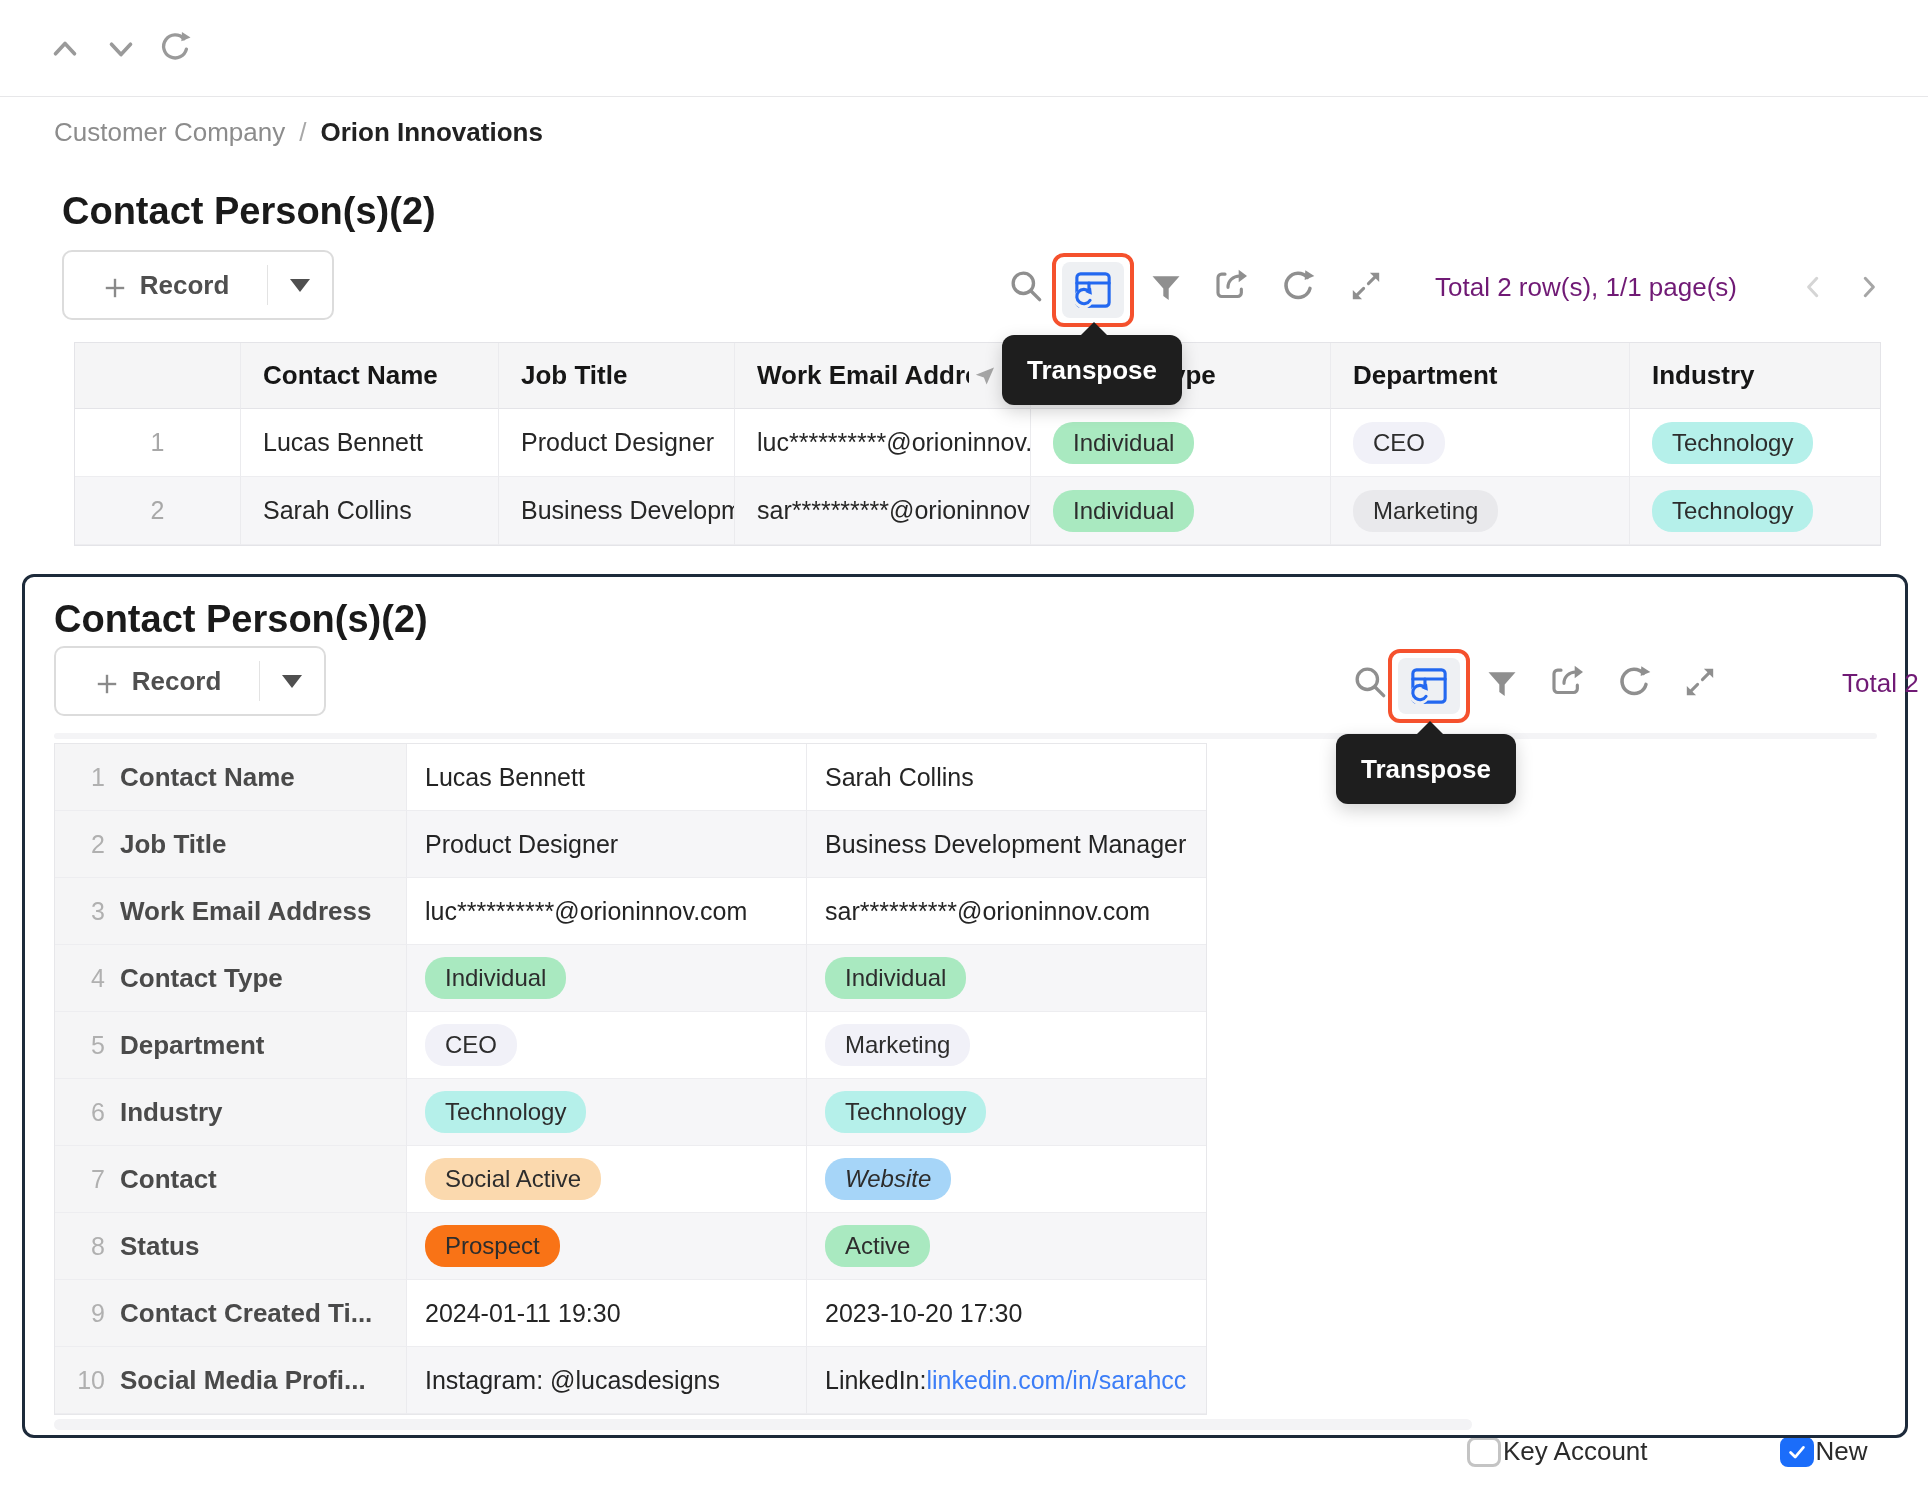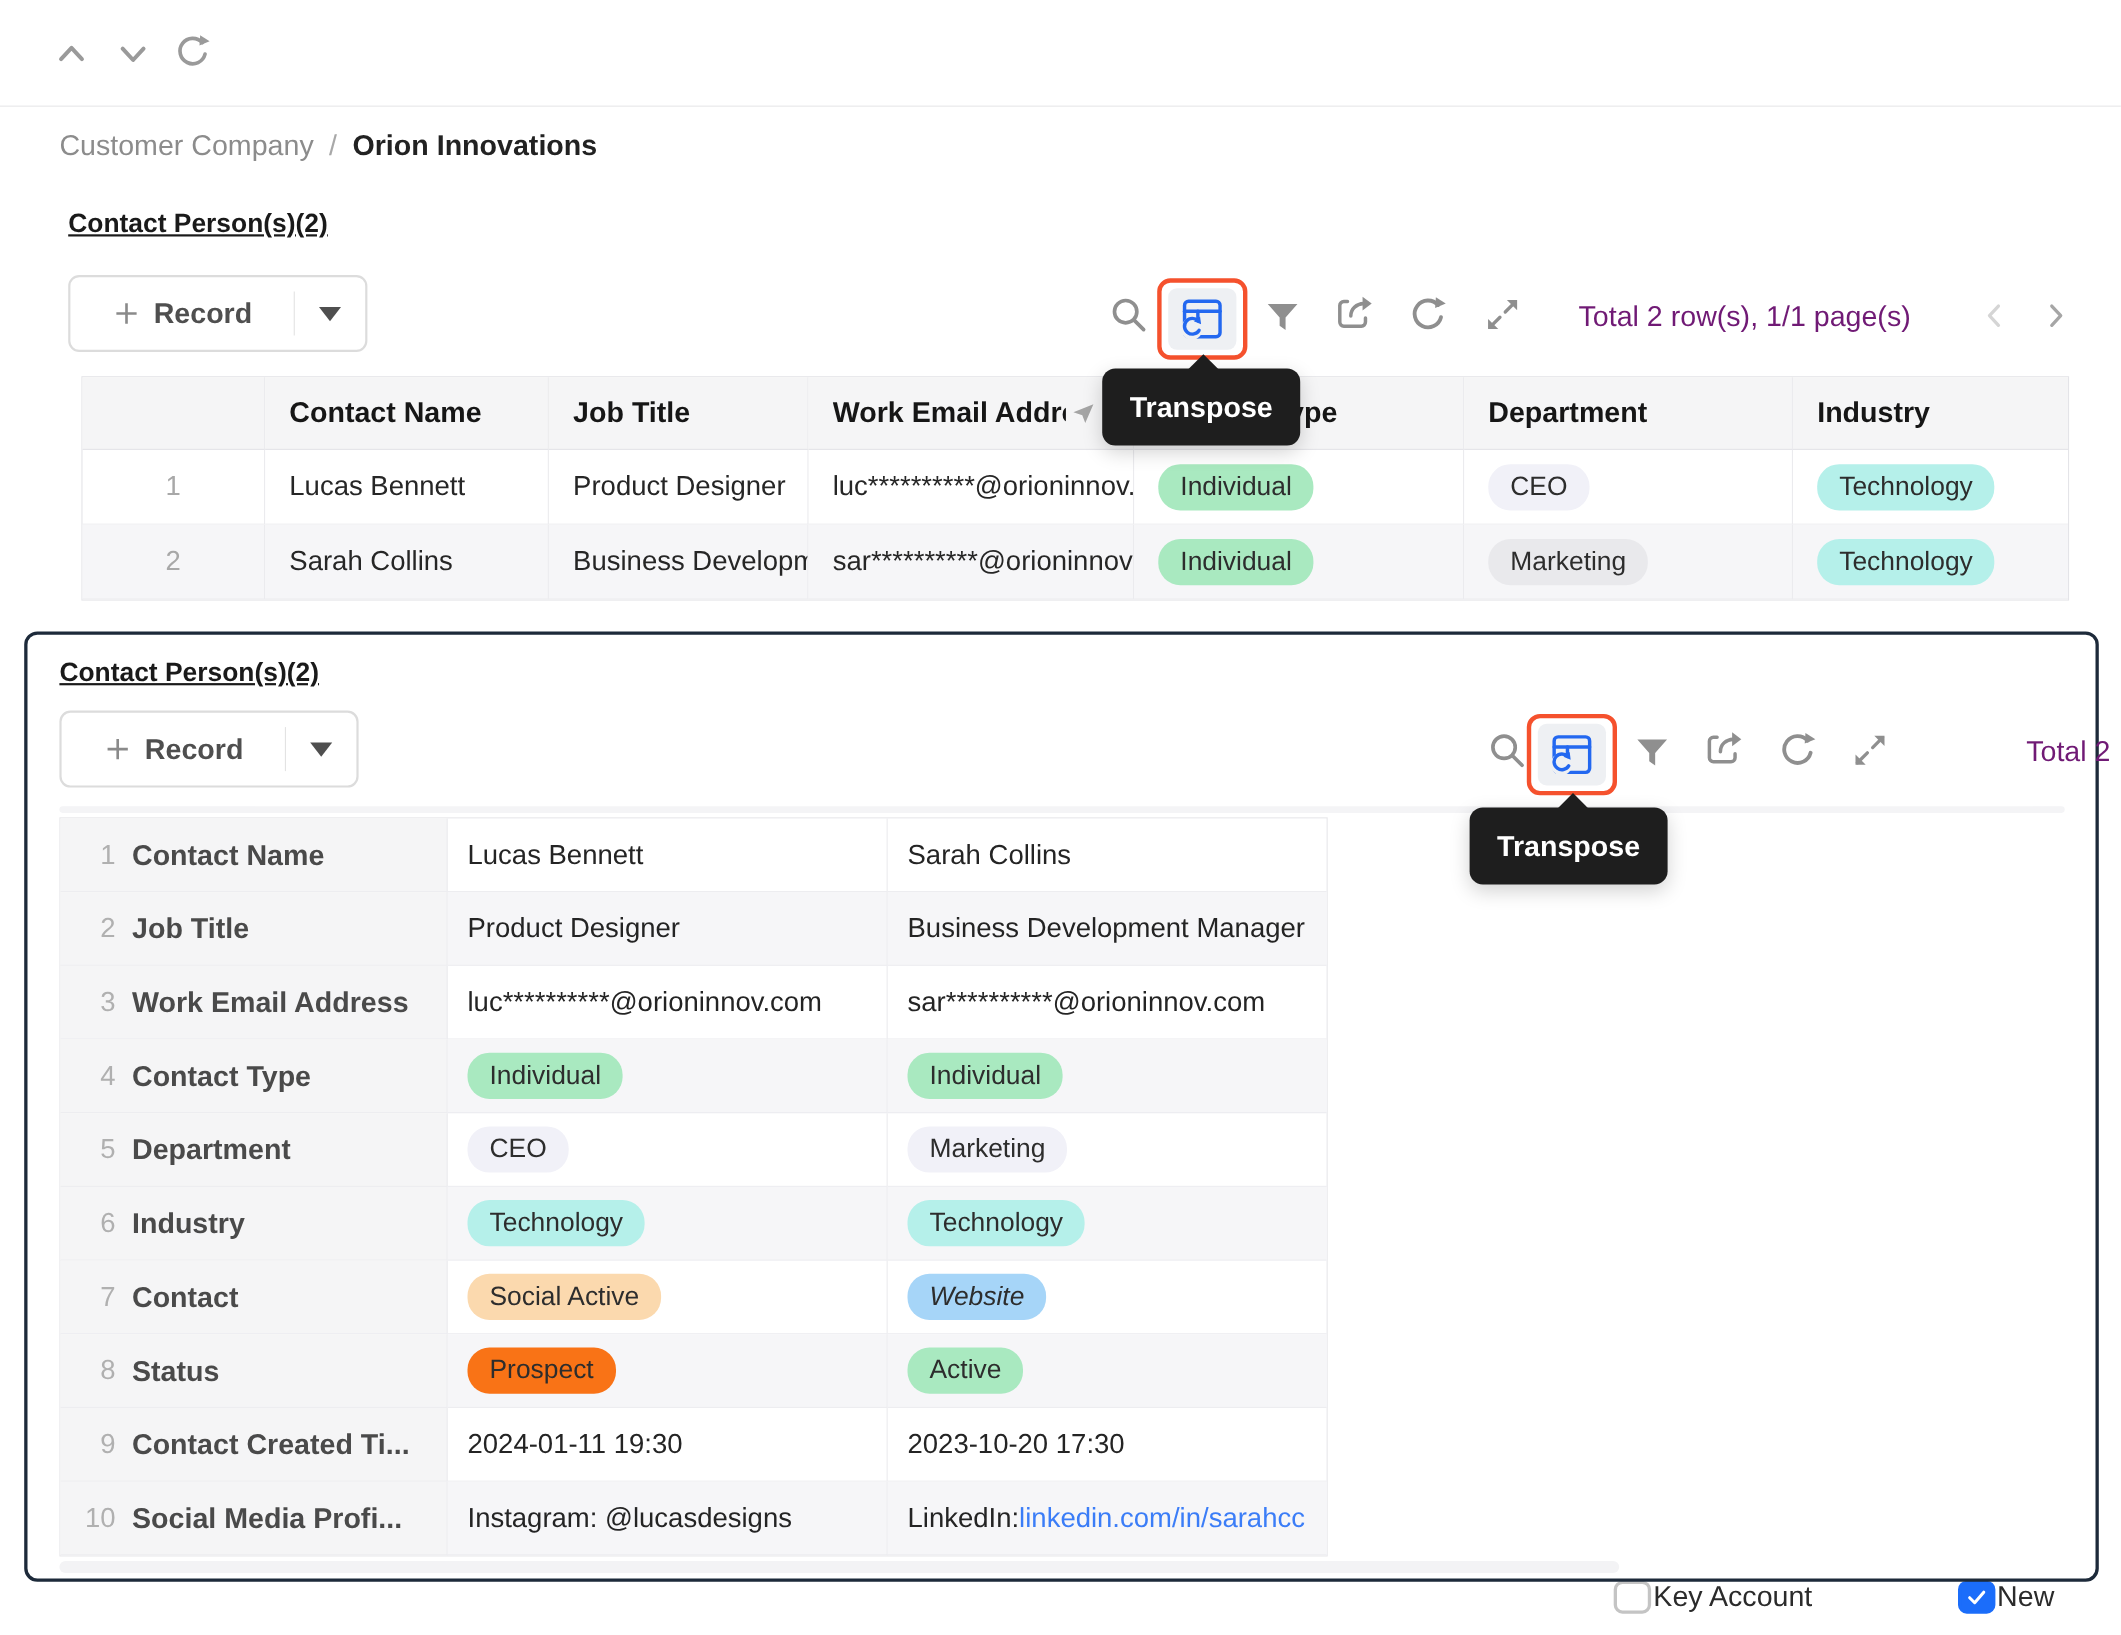--- a/index.html
+++ b/index.html
@@ -10,25 +10,25 @@
   .abs{position:absolute;}
   
   .topbar{left:0;top:0;width:1928px;height:96px;border-bottom:1px solid #e7e7e9;background:#fff;}
   .topicon{top:30px;width:38px;height:38px;cursor:pointer;}
   
   .breadcrumb{left:54px;top:117px;font-size:26px;display:flex;gap:14px;align-items:center;}
   .bc-parent{color:#8c8c8c;}
   .bc-sep{color:#a8a8a8;}
   .bc-current{color:#222;font-weight:700;}
   
-  .sec-title{font-size:24px;font-weight:700;color:#1a1a1a;text-decoration:underline;}
+  .sec-title{font-size:38px;font-weight:700;color:#1a1a1a;}
   
   .record-btn{width:268px;height:66px;border:2px solid #dcdcdc;border-radius:10px;background:#fff;
     display:flex;align-items:center;cursor:pointer;}
-  .record-main{flex:1;display:flex;align-items:center;justify-content:center;gap:12px;}
+  .record-main{flex:1;display:flex;align-items:flex-end;justify-content:center;gap:12px;}
   .record-label{font-size:26px;color:#4f4f4f;font-weight:600;}
   .record-div{width:1px;height:40px;background:#e3e3e3;}
   .record-caret{width:64px;display:flex;align-items:center;justify-content:center;}
   .caret-down{width:0;height:0;border-left:10px solid transparent;border-right:10px solid transparent;border-top:13px solid #4f4f4f;}
   
   .tbicon{width:40px;height:40px;cursor:pointer;}
   .transpose-box{width:82px;height:74px;border:4px solid var(--highlight_red);border-radius:12px;
     background:#fff;display:flex;align-items:center;justify-content:center;cursor:pointer;box-sizing:border-box;}
   .transpose-inner{width:62px;height:56px;background:#eef0f3;border-radius:8px;display:flex;align-items:center;justify-content:center;}
   .total-text{font-size:26px;color:#701a75;white-space:nowrap;}

